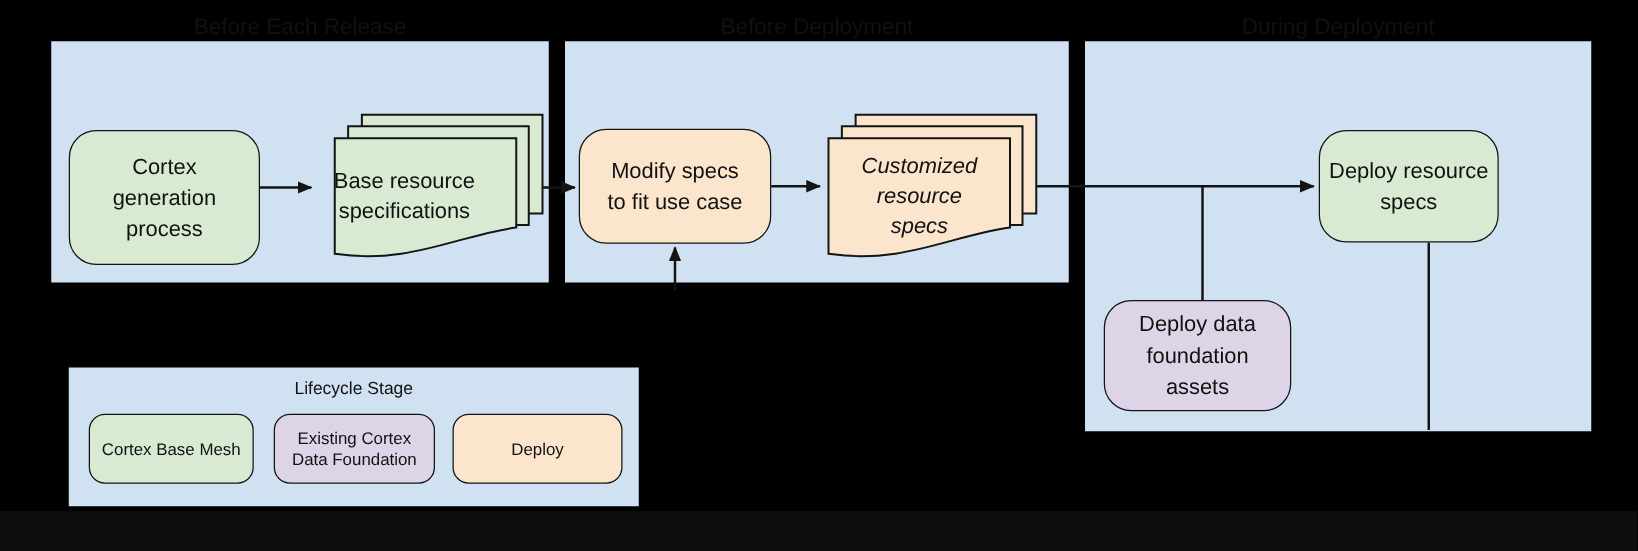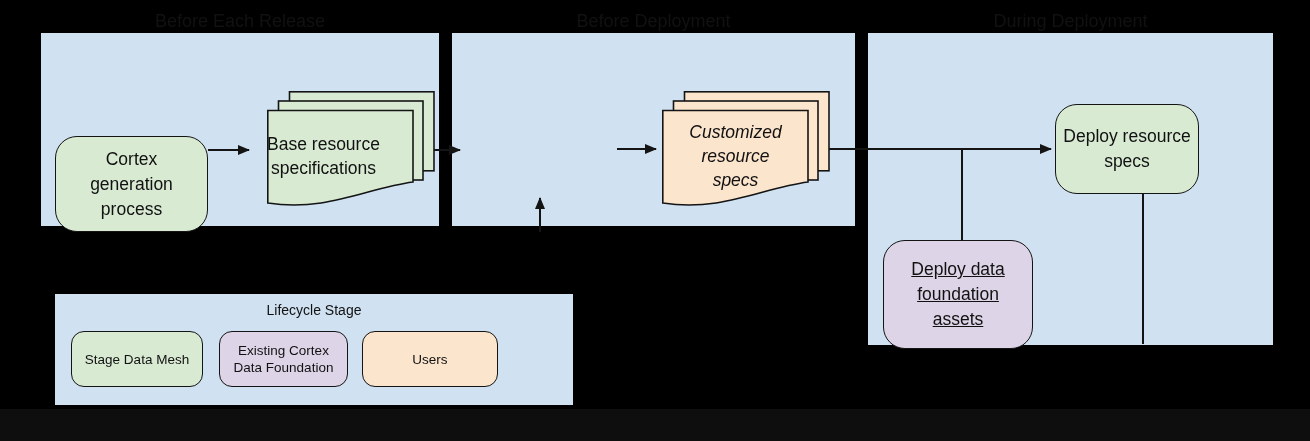--- a/index.html
+++ b/index.html
@@ -58,24 +58,24 @@
     line-height: 25px;
     color: var(--text, #111);
     border: 1.6px solid var(--stroke, #141414);
     border-radius: 22px;
     z-index: 3;
   }
   .node.fill-green  { background: var(--green,  #d9ead3); }
   .node.fill-peach  { background: var(--peach,  #fce5cd); }
   .node.fill-purple { background: var(--purple, #ded4e7); }
 
-  #node-cortex-generation      { left: 55px;   top: 104px; width: 153px; height: 96px; margin-top: 32px; }
+  #node-cortex-generation      { left: 55px;   top: 104px; width: 153px; height: 108px; }
   #node-modify-specs           { left: 463px;  top: 103px; width: 154px; height: 92px; }
   #node-deploy-resource-specs  { left: 1055px; top: 104px; width: 144px; height: 90px; }
-  #node-deploy-data-foundation { left: 883px;  top: 240px; width: 150px; height: 109px; text-decoration: underline; }
+  #node-deploy-data-foundation { left: 883px;  top: 240px; width: 150px; height: 89px; }
 
   .doc-stack {
     position: absolute;
     width: 168px; height: 114px;
     z-index: 3;
   }
   #docs-base-resource { left: 250px; top: 91px; padding-left: 17px; }
   #docs-customized    { left: 662px; top: 91px; font-style: italic; }
   .doc-stack svg { display: block; width: 168px; height: 114px; overflow: visible; }
   .doc-shape { stroke: var(--stroke, #141414); stroke-width: 1.6; }
@@ -89,21 +89,21 @@
     text-align: center;
     white-space: pre-line;
     font-size: 17.5px;
     line-height: 24px;
     color: var(--text, #111);
   }
 
   #legend {
     position: absolute;
     left: 55px; top: 294px;
-    width: 518px; height: 111px;
+    width: 456px; height: 111px;
     background: var(--panel_bg, #d0e2f2);
     z-index: 1;
   }
   #legend .legend-title {
     position: absolute;
     left: 0; right: 0; top: 8px;
     text-align: center;
     font-size: 14px;
     color: var(--text, #111);
   }
@@ -161,20 +161,24 @@
     <path class="edge" d="M962,149 V240"></path>
     <path class="edge" d="M1143,194 V344"></path>
   </svg>
 
   <div class="node fill-green" id="node-cortex-generation">
     <span>Cortex
 generation
 process</span>
   </div>
 
+  <div class="node fill-peach" id="node-modify-specs">
+    <span>Modify specs
+to fit use case</span>
+  </div>
 
   <div class="node fill-green" id="node-deploy-resource-specs">
     <span>Deploy resource
 specs</span>
   </div>
 
   <div class="node fill-purple" id="node-deploy-data-foundation">
     <span>Deploy data
 foundation
 assets</span>
@@ -197,24 +201,24 @@
       <path class="doc-shape" d="M0.8,19.5 L146,19.5 L146,91 C100,97 60,121 0.8,112 Z"></path>
     </svg>
     <div class="doc-label">Customized
 resource
 specs</div>
   </div>
 
   <div id="legend">
     <div class="legend-title">Lifecycle Stage</div>
     <div class="legend-chip" id="legend-chip-cortex-data-mesh">
-      <span>Stage Data Mesh</span>
+      <span>Cortex Base Mesh</span>
     </div>
     <div class="legend-chip" id="legend-chip-existing-cdf">
       <span>Existing Cortex
 Data Foundation</span>
     </div>
     <div class="legend-chip" id="legend-chip-users">
-      <span>Users</span>
+      <span>Deploy</span>
     </div>
   </div>
 
 </div>
 
 </body></html>

